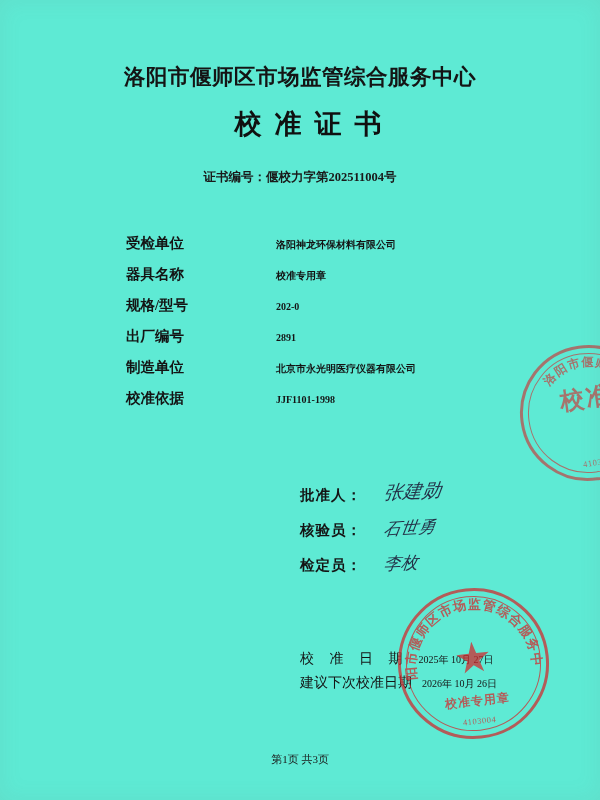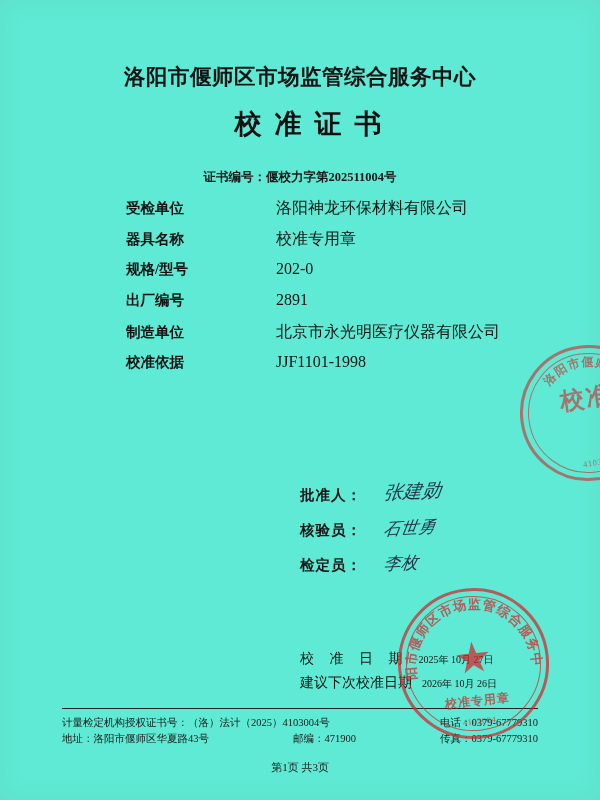--- a/index.html
+++ b/index.html
@@ -83,26 +83,28 @@
     width: 130px;
     flex: 0 0 130px;
     font-size: 14.5px;
     font-weight: bold;
     color: #141414;
     display: flex;
     justify-content: space-between;
   }
   .field-label span {
     display: inline-block;
+    margin-top: 36px;
   }
   .field-value {
-    font-size: 16px;
+    font-size: 10px;
     color: #141414;
     padding-left: 20px;
     white-space: nowrap;
+    font-weight: bold;
   }
 
   .sign-block {
     position: absolute;
     top: 470px;
     left: 300px;
     width: 260px;
   }
   .sign-row {
     display: flex;
@@ -180,21 +182,20 @@
   .footer-left { white-space: nowrap; }
   .footer-right { white-space: nowrap; }
   .page-no {
     position: absolute;
     top: 752px;
     left: 0;
     width: 600px;
     text-align: center;
     font-size: 11px;
     color: #1a1a1a;
-    margin-top: 8px;
   }
 
   
   .seal {
     position: absolute;
     border-radius: 50%;
     border: 3px solid #d4262a;
     color: #d4262a;
     opacity: 0.72;
     z-index: 30;
@@ -383,27 +384,16 @@
       </defs>
       <text>
         <textPath href="#arcMain" startOffset="50%" text-anchor="middle">洛阳市偃师区市场监管综合服务中心</textPath>
       </text>
     </svg>
     <div class="seal-star"></div>
     <div class="seal-bottom-text">校准专用章</div>
     <div class="seal-code">4103004</div>
   </div>
 
-  <div class="footer">
-    <div class="footer-row">
-      <div class="footer-left">计量检定机构授权证书号：（洛）法计（2025）4103004号</div>
-      <div class="footer-right">电话：0379-67779310</div>
-    </div>
-    <div class="footer-row">
-      <div class="footer-left">地址：洛阳市偃师区华夏路43号</div>
-      <div class="footer-left">邮编：471900</div>
-      <div class="footer-right">传真：0379-67779310</div>
-    </div>
-  </div>
 
   <div class="page-no">第1页  共3页</div>
 
 </div>
 
 </body></html>

